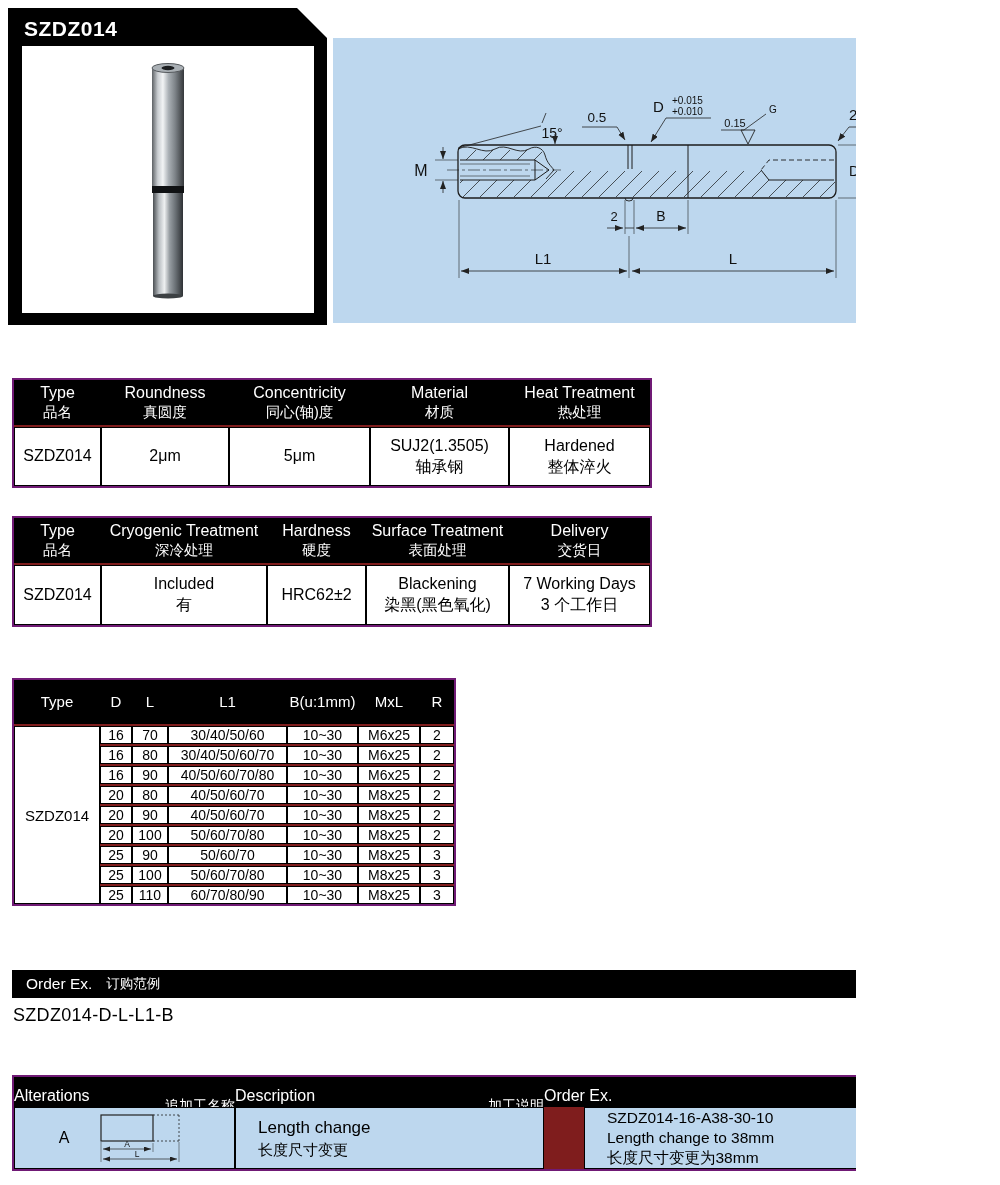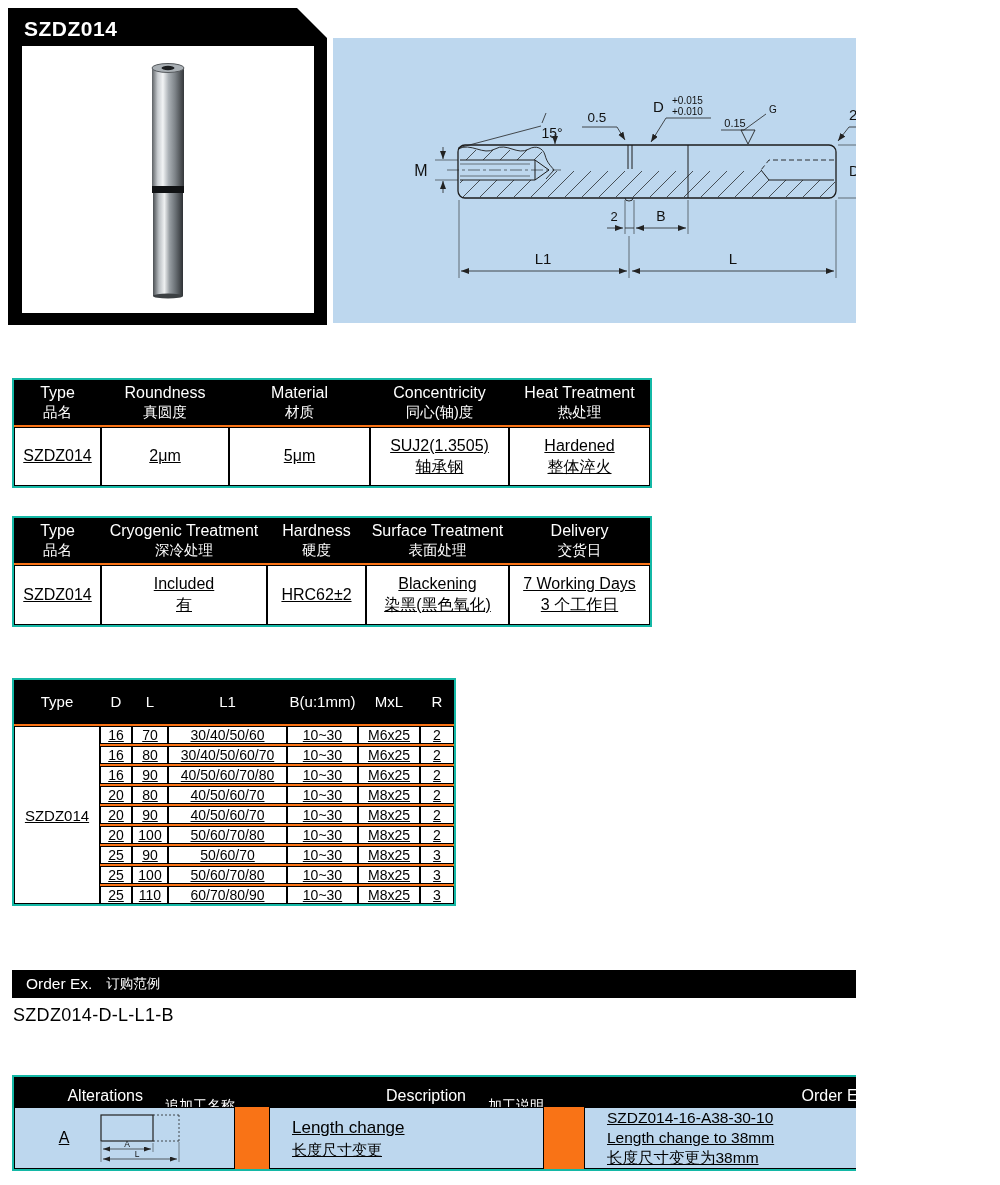--- a/index.html
+++ b/index.html
@@ -13,21 +13,21 @@
   #product-title { position:absolute; left:16px; top:9px; color:#fff; font-size:21px;
     font-weight:bold; letter-spacing:.5px; }
   #product-photo-area { position:absolute; left:14px; top:38px; width:292px; height:267px; background:#fff; }
   #product-photo-area svg { display:block; margin:0 auto; }
 
   
   #drawing-panel { position:absolute; left:333px; top:38px; width:652px; height:285px; background:#bdd7ee; }
   #drawing-panel svg text { font-family:"Liberation Sans", sans-serif; fill:#111; }
 
   
-  .tblwrap { position:absolute; border:2px solid #14b8a6; background:#f97316;text-decoration:underline; }
+  .tblwrap { position:absolute; border:2px solid #701a75; background:#7f1d1d; }
   .thead { display:grid; background:#000; color:#fff; }
   .hc { display:flex; flex-direction:column; align-items:center; justify-content:center;
         padding:3px 0; line-height:1.28; text-align:center; }
   .hc .en { font-size:16px; }
   .hc .zh { font-size:14.5px; }
   .tbody { display:grid; margin-top:2px; }
   .bc { border:1px solid #000; background:#fff; display:flex; flex-direction:column;
         align-items:center; justify-content:center; line-height:1.3; font-size:16px; text-align:center; }
   #table1 { left:12px; top:378px; width:640px; }
   #table1 .thead, #table1 .tbody { grid-template-columns:87px 128px 141px 139px 141px; }
@@ -47,27 +47,27 @@
   
   #order-bar { position:absolute; left:12px; top:970px; width:938px; height:28px; background:#000;
     color:#fff; display:flex; align-items:center; padding-left:14px; }
   #order-bar .en { font-size:15.5px; }
   #order-bar .zh { font-size:13.5px; margin-left:14px; }
   #order-code { position:absolute; left:13px; top:1005px; font-size:18px; letter-spacing:.3px; }
 
   
   #alt-table { left:12px; top:1075px; width:938px; }
   #alt-table .thead { grid-template-columns:221px 309px 404px; height:30px; }
-  #alt-table .ahc { display:flex; align-items:center; justify-content:flex-end; gap:22px; }
+  #alt-table .ahc { display:flex; align-items:center; justify-content:space-between; gap:22px; }
   #alt-table .ahc .en { font-size:16px; }
   #alt-table .ahc .zh { font-size:14px;margin-top:20px; }
   #alt-table .tbody { margin-top:0; grid-template-columns:221px 309px 404px; }
   #alt-table .abc { border:1px solid #000; background:#bdd7ee; min-height:62px; display:flex; }
   .alt-code-cell { align-items:center; justify-content:center; gap:26px; font-size:16px; }
-  .alt-desc-cell { flex-direction:column; justify-content:center; padding-left:22px; line-height:1.32;margin-left:34px; }
+  .alt-desc-cell { flex-direction:column; justify-content:center; padding-left:22px; line-height:1.32; }
   .alt-desc-cell .en { font-size:17px; }
   .alt-desc-cell .zh { font-size:15px; }
   .alt-order-cell { flex-direction:column; justify-content:center; padding-left:22px; line-height:1.3; font-size:15.5px;margin-left:40px; }
 </style>
 </head>
 <body>
 
 <div id="page">
 
   <div id="product-box">
@@ -198,26 +198,26 @@
     <div class="thead">
       <div class="hc">
           <span class="en">Type</span>
           <span class="zh">品名</span>
         </div>
       <div class="hc">
           <span class="en">Roundness</span>
           <span class="zh">真圆度</span>
         </div>
       <div class="hc">
+          <span class="en">Concentricity</span>
+          <span class="zh">同心(轴)度</span>
+        </div>
+      <div class="hc">
           <span class="en">Material</span>
           <span class="zh">材质</span>
-        </div>
-      <div class="hc">
-          <span class="en">Concentricity</span>
-          <span class="zh">同心(轴)度</span>
         </div>
       <div class="hc">
           <span class="en">Heat Treatment</span>
           <span class="zh">热处理</span>
         </div>
     </div>
     <div class="tbody">
       <div class="bc">
           <div>SZDZ014</div>
           <div></div>

